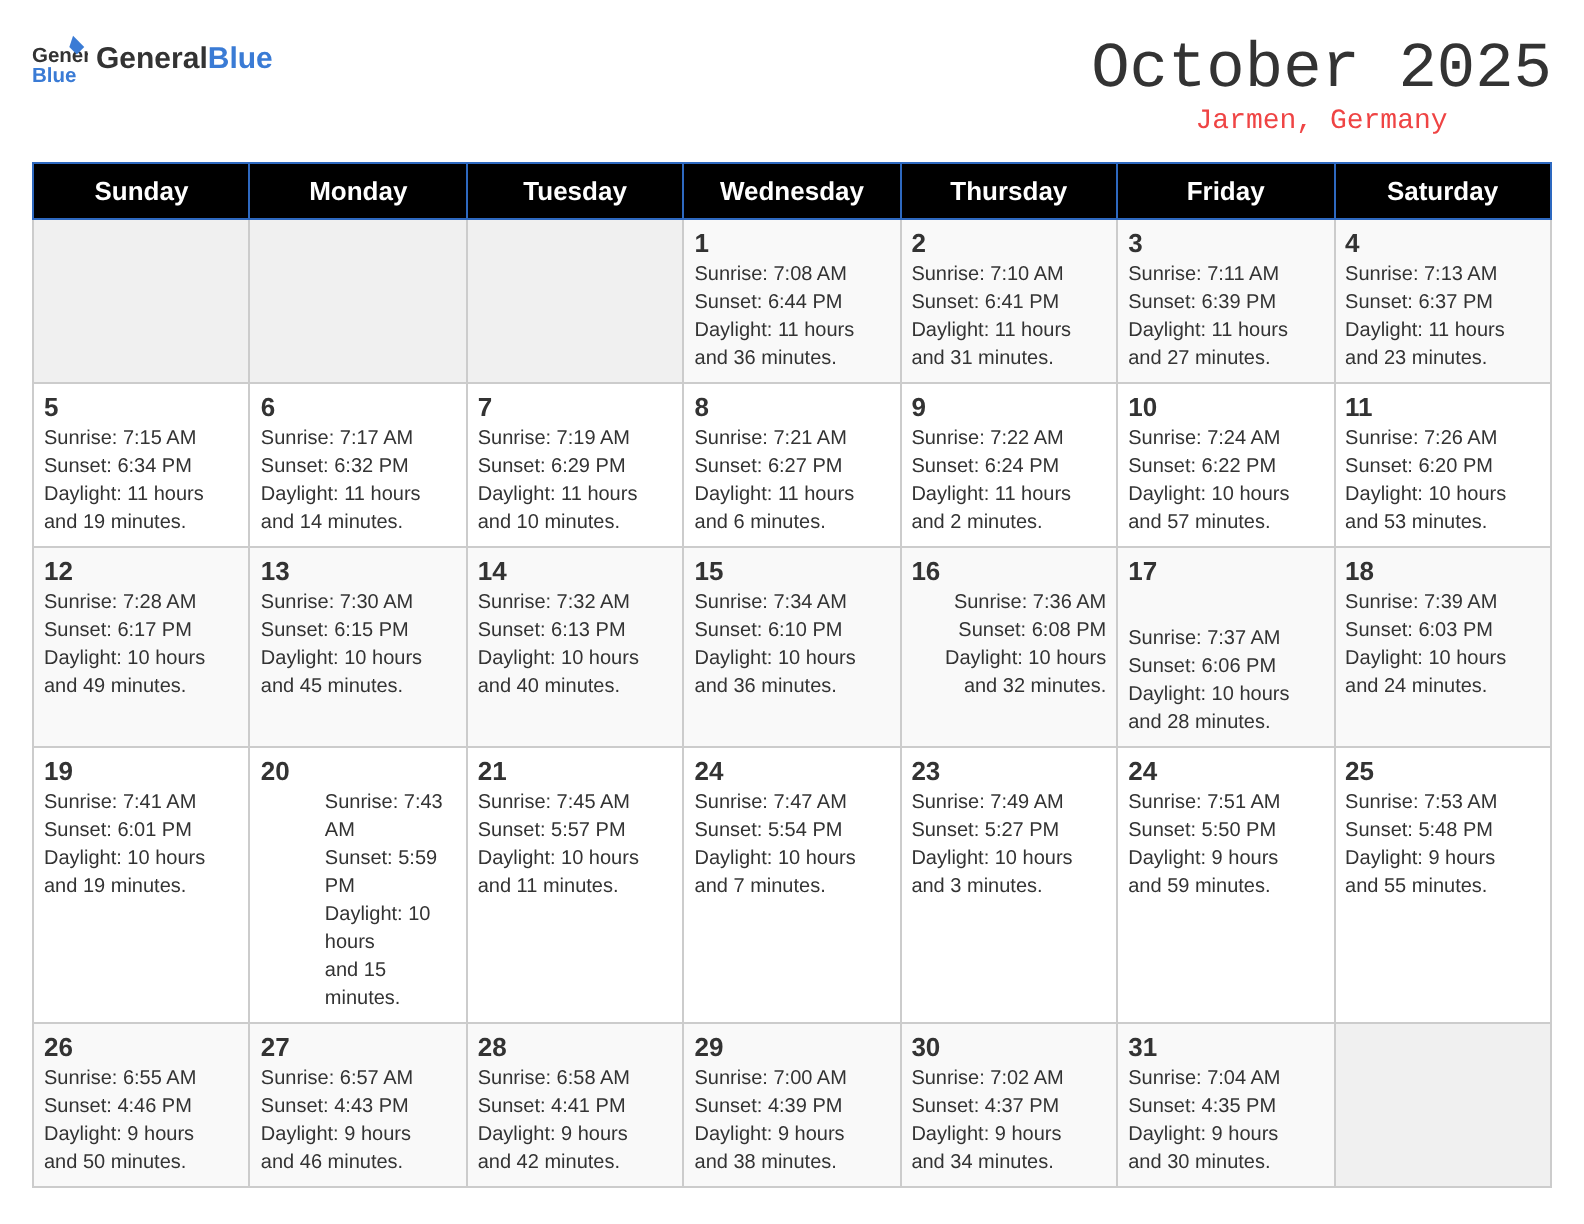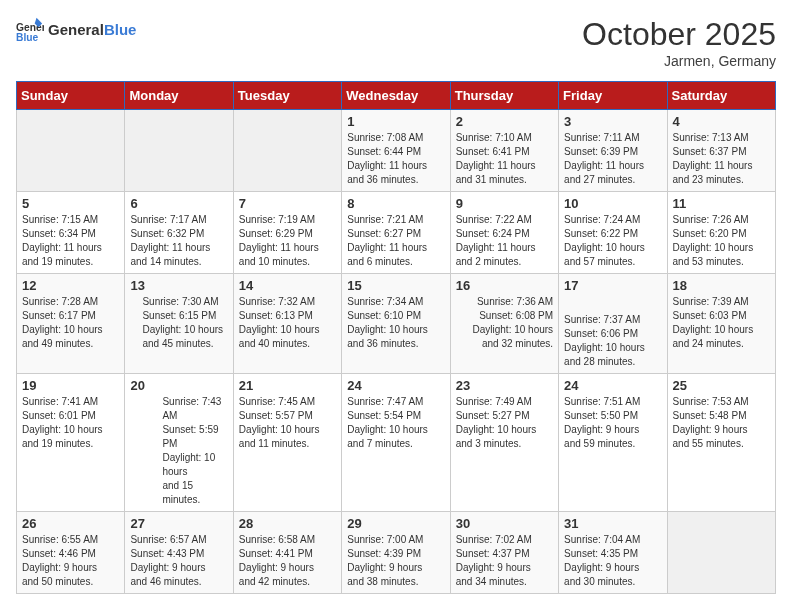--- a/index.html
+++ b/index.html
@@ -19,43 +19,44 @@
     .logo {
       display: flex;
       align-items: center;
       gap: 4px;
     }
     .logo-icon {
       width: 28px;
       height: 28px;
     }
     .title-area {
-      text-align: right;
+      text-align: center;
+      font-family: Liberation Mono, monospace;
     }
     .month-title {
       font-size: 32px;
       font-weight: 300;
       color: #333;
     }
     .location-subtitle {
       font-size: 14px;
-      color: #404040;
+      color: #ef4444;
     }
     .calendar {
       width: 100%;
       border-collapse: collapse;
       border: 1px solid #ccc;
     }
     .calendar th {
-      background-color: #b91c1c;
+      background-color: #000000;
       color: #fff;
       font-size: 13px;
       font-weight: bold;
       padding: 6px 4px;
-      text-align: left;
+      text-align: center;
       border: 1px solid #2e69c0;
     }
     .calendar td {
       vertical-align: top;
       border: 1px solid #ccc;
       padding: 4px 5px;
       width: 108px;
       min-height: 90px;
       font-size: 10px;
       color: #333;
@@ -204,21 +205,21 @@
       <tr>
         <td>
           <div class="day-number">12</div>
           <div class="day-info" style="white-space: pre-line;">Sunrise: 7:28 AM
 Sunset: 6:17 PM
 Daylight: 10 hours
 and 49 minutes.</div>
         </td>
         <td>
           <div class="day-number">13</div>
-          <div class="day-info" style="white-space: pre-line; margin-left: 12px;">Sunrise: 7:30 AM
+          <div class="day-info" style="white-space: pre-line;">Sunrise: 7:30 AM
 Sunset: 6:15 PM
 Daylight: 10 hours
 and 45 minutes.</div>
         </td>
         <td>
           <div class="day-number">14</div>
           <div class="day-info" style="white-space: pre-line;">Sunrise: 7:32 AM
 Sunset: 6:13 PM
 Daylight: 10 hours
 and 40 minutes.</div>

